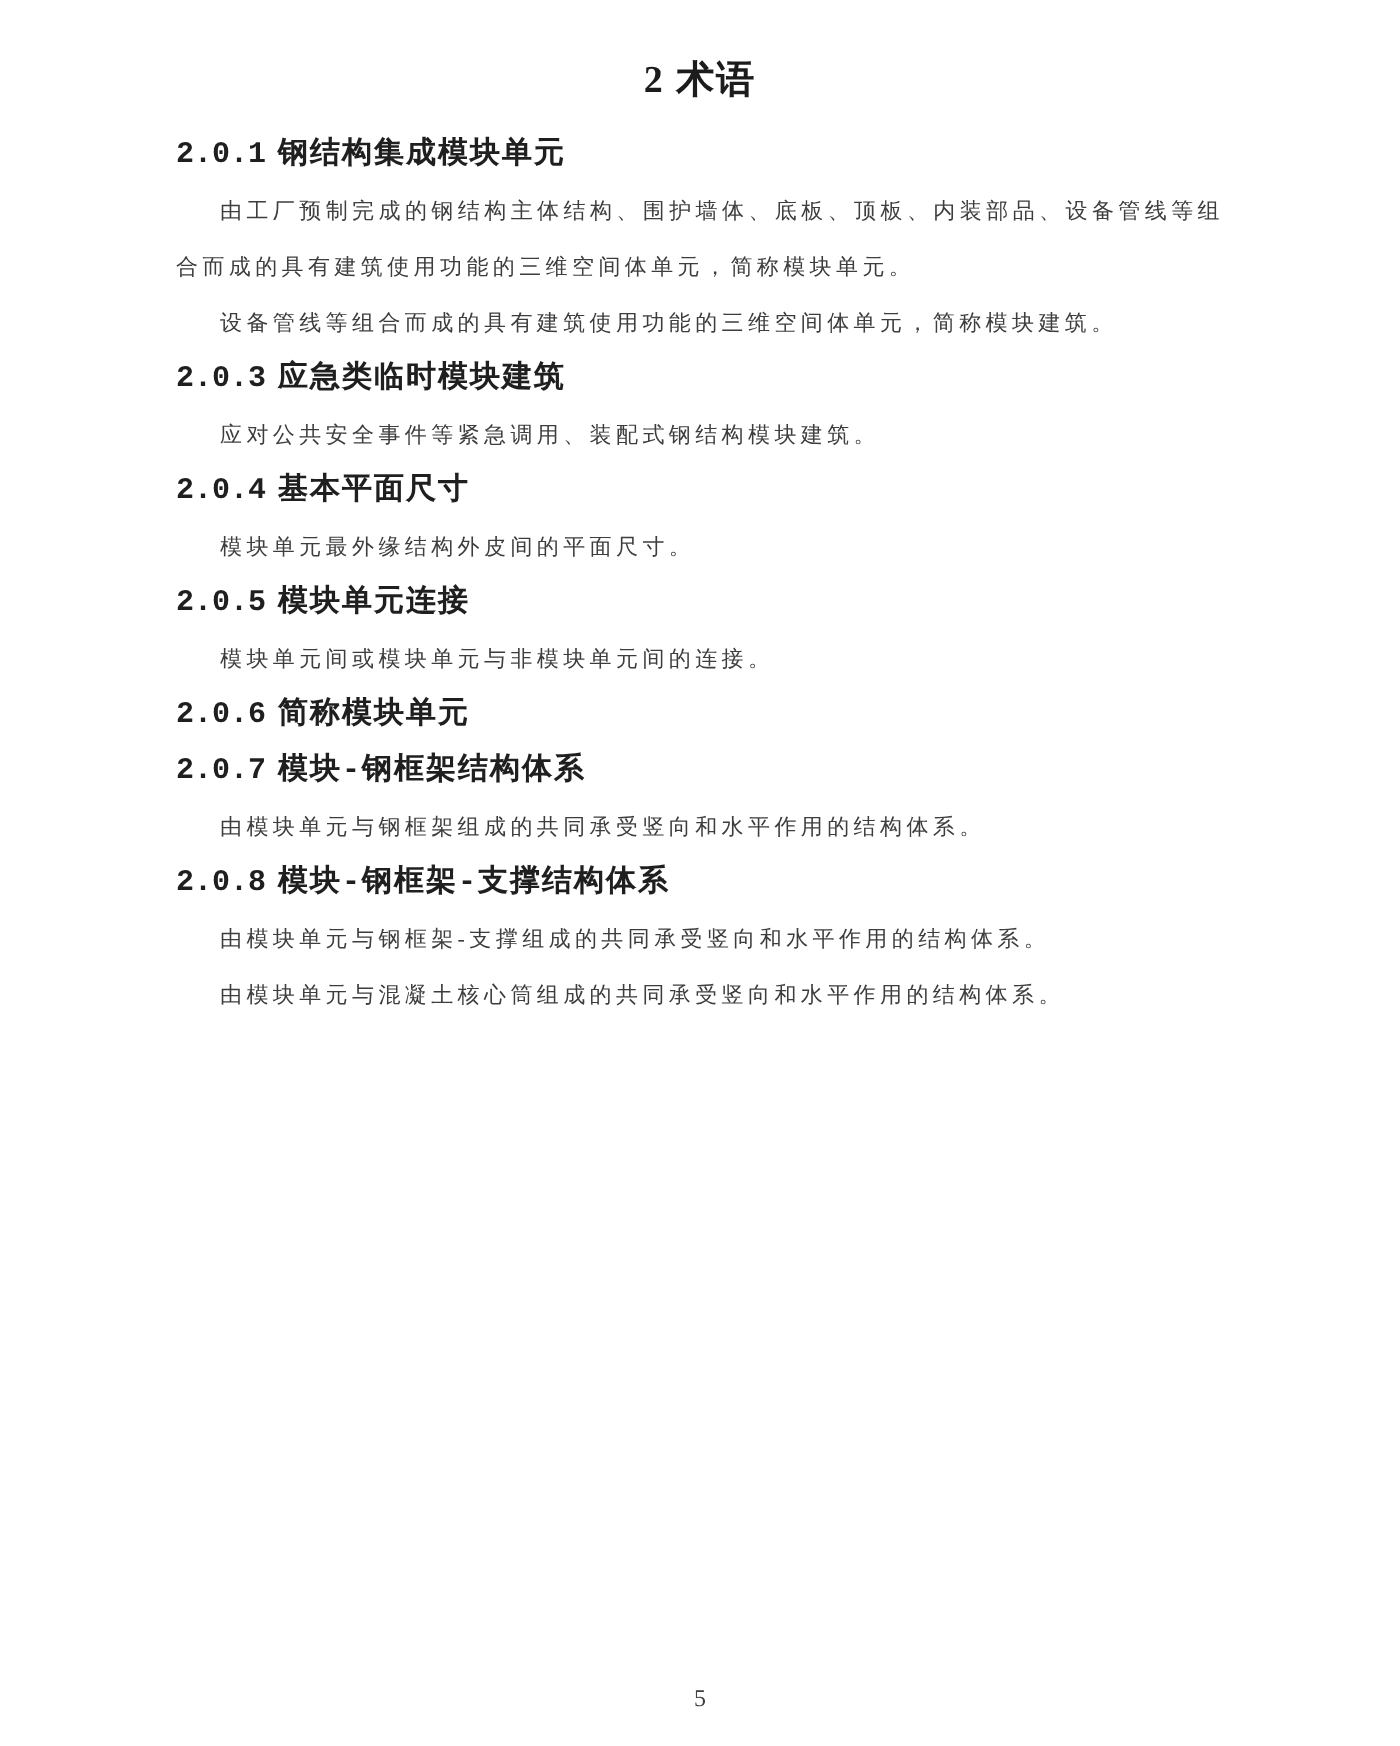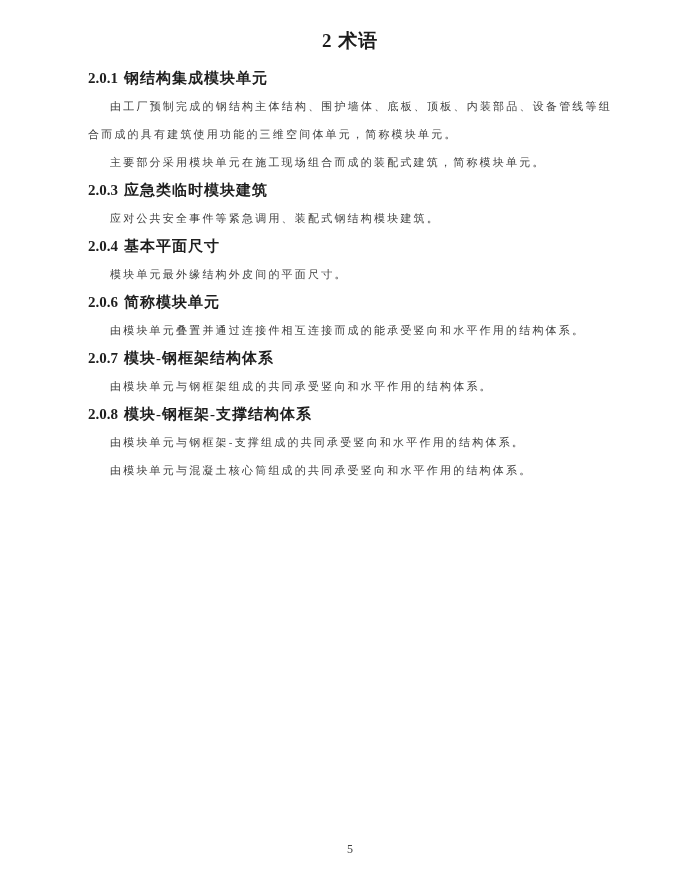--- a/index.html
+++ b/index.html
@@ -28,20 +28,21 @@
     margin-bottom: 6px;
     letter-spacing: 1px;
   }
   .term-section { margin: 0; }
   .term-heading {
     font-size: 15px;
     font-weight: bold;
     color: #1f1f1f;
     line-height: 28px;
     letter-spacing: 1px;
+    font-family: Liberation Mono, monospace;
   }
   .term-heading .term-num {
     letter-spacing: 0;
     margin-right: 6px;
   }
   .term-def {
     font-size: 11px;
     font-weight: normal;
     color: #3d3d3d;
     line-height: 28px;
@@ -67,37 +68,40 @@
 <div class="page">
 
   <h1 class="doc-title">2 术语</h1>
 
   <div class="term-section">
     <h2 class="term-heading"><span class="term-num">2.0.1</span><span>钢结构集成模块单元</span></h2>
     <p class="term-def">由工厂预制完成的钢结构主体结构、围护墙体、底板、顶板、内装部品、设备管线等组合而成的具有建筑使用功能的三维空间体单元，简称模块单元。</p>
   </div>
 
   <div class="term-section">
-    <p class="term-def">主要部分采用模块单元在施工现场组合而成的装配式建筑，简称模块单元。</p>
+    <p class="term-def">设备管线等组合而成的具有建筑使用功能的三维空间体单元，简称模块建筑。</p>
   </div>
 
   <div class="term-section">
     <h2 class="term-heading"><span class="term-num">2.0.3</span><span>应急类临时模块建筑</span></h2>
     <p class="term-def">应对公共安全事件等紧急调用、装配式钢结构模块建筑。</p>
   </div>
 
   <div class="term-section">
     <h2 class="term-heading"><span class="term-num">2.0.4</span><span>基本平面尺寸</span></h2>
     <p class="term-def">模块单元最外缘结构外皮间的平面尺寸。</p>
   </div>
 
+  <div class="term-section">
+    <h2 class="term-heading"><span class="term-num">2.0.5</span><span>模块单元连接</span></h2>
+    <p class="term-def">模块单元间或模块单元与非模块单元间的连接。</p>
+  </div>
 
   <div class="term-section">
     <h2 class="term-heading"><span class="term-num">2.0.6</span><span>简称模块单元</span></h2>
-    <p class="term-def">由模块单元叠置并通过连接件相互连接而成的能承受竖向和水平作用的结构体系。</p>
   </div>
 
   <div class="term-section">
     <h2 class="term-heading"><span class="term-num">2.0.7</span><span>模块-钢框架结构体系</span></h2>
     <p class="term-def">由模块单元与钢框架组成的共同承受竖向和水平作用的结构体系。</p>
   </div>
 
   <div class="term-section">
     <h2 class="term-heading"><span class="term-num">2.0.8</span><span>模块-钢框架-支撑结构体系</span></h2>
     <p class="term-def">由模块单元与钢框架-支撑组成的共同承受竖向和水平作用的结构体系。</p>

